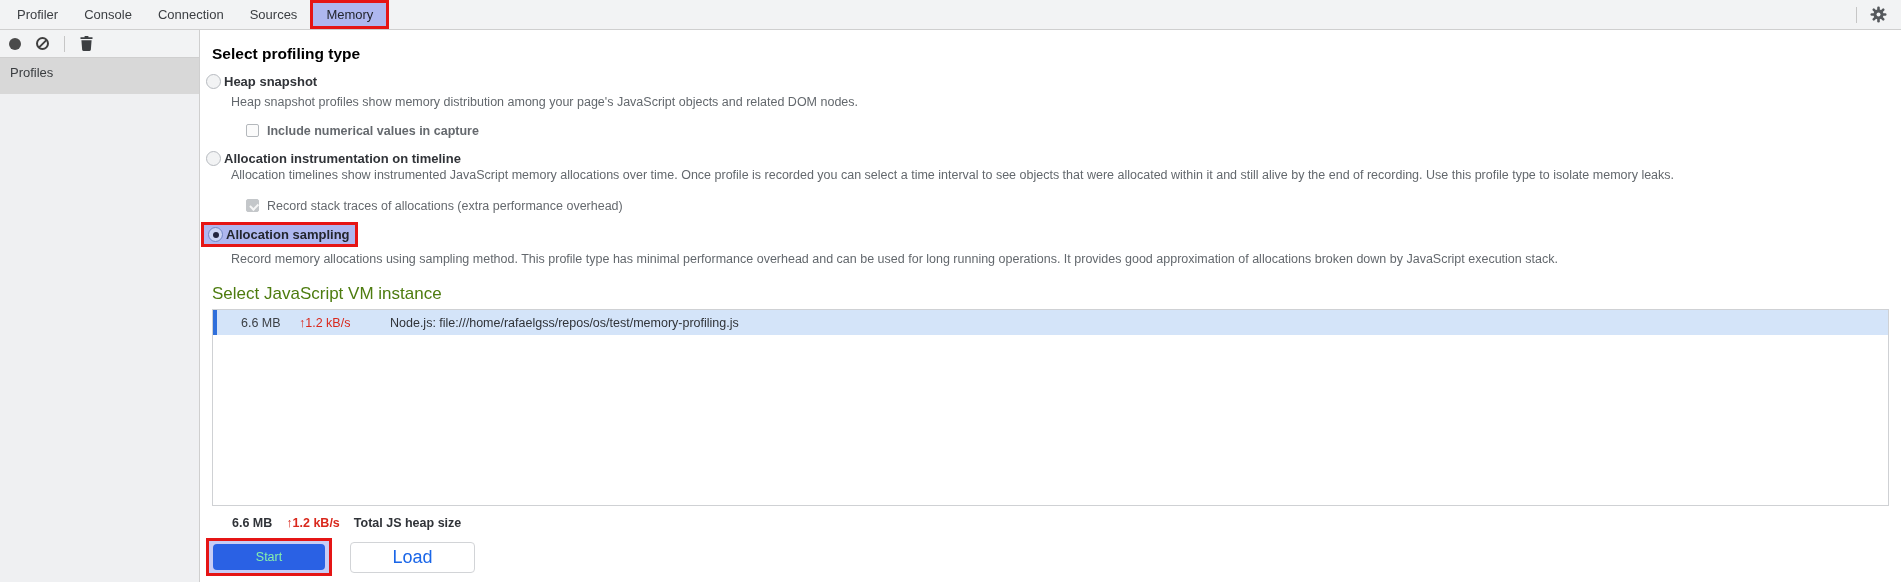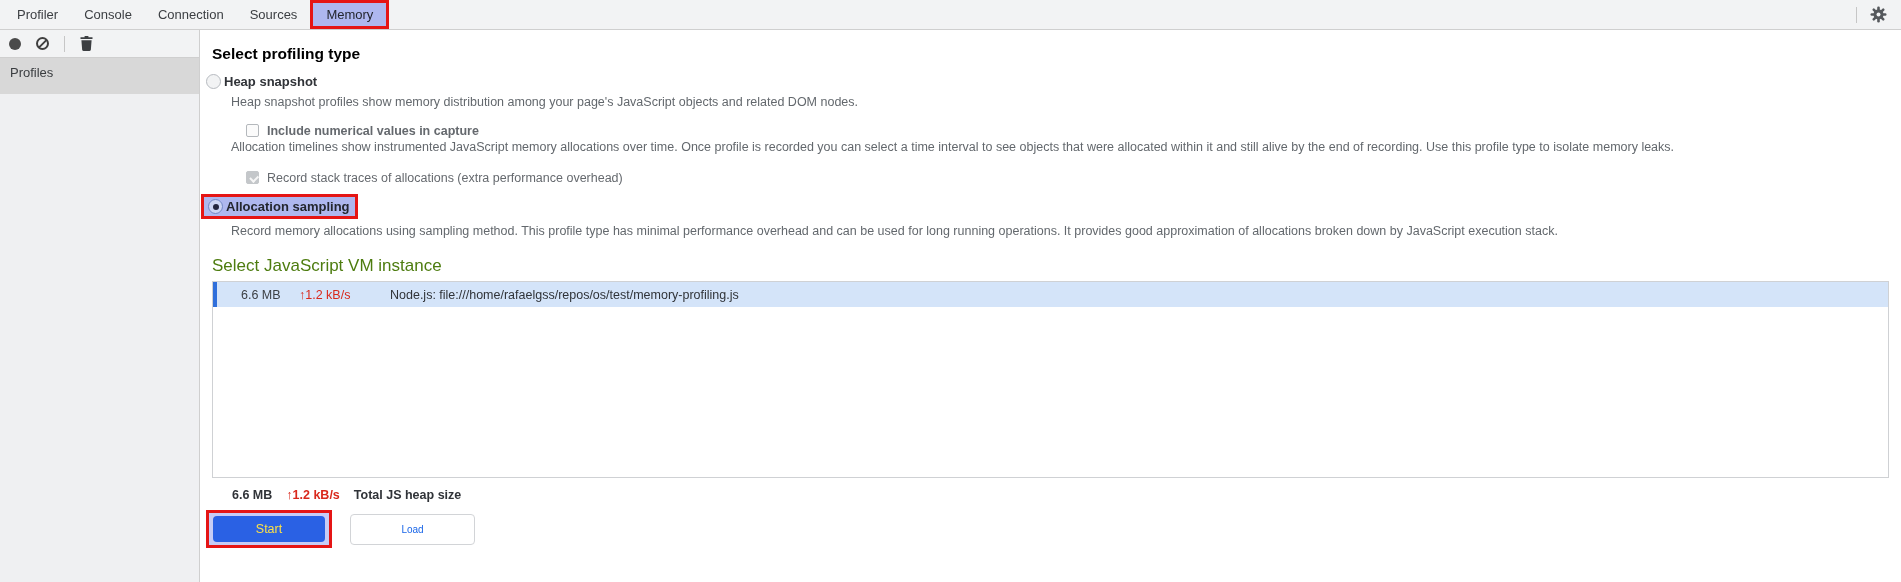--- a/index.html
+++ b/index.html
@@ -66,22 +66,22 @@
   .vm-name{margin-left:24px;color:#303338;}
 
   .stats-row{margin:9px 0 0 32px;display:flex;align-items:center;gap:14px;font-size:12.5px;font-weight:700;height:16px;}
   .stats-size{color:#303338;}
   .stats-rate{color:var(--rate-red);}
   .stats-label{color:#303338;}
 
   
   .footer{margin:7px 0 0 6px;display:flex;align-items:center;}
   .start-box{border:3px solid var(--annotation-red);background:var(--highlight-lavender-light);padding:3px 4px;}
-  .btn-start{width:112px;height:26px;background:var(--start-blue);color:#fde047;border:none;border-radius:4px;font-size:12.5px;font-family:inherit;cursor:pointer;}
-  .btn-load{width:125px;height:31px;margin-left:18px;background:#fff;color:var(--link-blue);border:1px solid #d2d4d7;border-radius:4px;font-size:10px;font-family:inherit;cursor:pointer;}
+  .btn-start{width:112px;height:26px;background:var(--start-blue);color:#86efac;border:none;border-radius:4px;font-size:12.5px;font-family:inherit;cursor:pointer;}
+  .btn-load{width:125px;height:31px;margin-left:18px;background:#fff;color:var(--link-blue);border:1px solid #d2d4d7;border-radius:4px;font-size:18px;font-family:inherit;cursor:pointer;}
 </style>
 </head>
 <body>
 
 <div class="tabbar">
   <div class="tab">Profiler</div>
   <div class="tab">Console</div>
   <div class="tab">Connection</div>
   <div class="tab">Sources</div>
   <div class="tab selected">Memory</div>
@@ -123,20 +123,24 @@
       <div class="radio"></div>
       <div class="opt-label">Heap snapshot</div>
     </div>
     <div class="desc" style="margin-top:6px;">Heap snapshot profiles show memory distribution among your page's JavaScript objects and related DOM nodes.</div>
     <div class="chk-row" style="margin-top:13px;font-weight:bold;">
       <div class="checkbox"></div>
       <div>Include numerical values in capture</div>
     </div>
 
     
+    <div class="opt-row" style="margin-top:12px;">
+      <div class="radio"></div>
+      <div class="opt-label">Allocation instrumentation on timeline</div>
+    </div>
     <div class="desc" style="margin-top:2px;">Allocation timelines show instrumented JavaScript memory allocations over time. Once profile is recorded you can select a time interval to see objects that were allocated within it and still alive by the end of recording. Use this profile type to isolate memory leaks.</div>
     <div class="chk-row" style="margin-top:15px;">
       <div class="checkbox checked-disabled"></div>
       <div>Record stack traces of allocations (extra performance overhead)</div>
     </div>
 
     
     <div class="sampling-box">
       <div class="opt-row">
         <div class="radio checked"></div>

